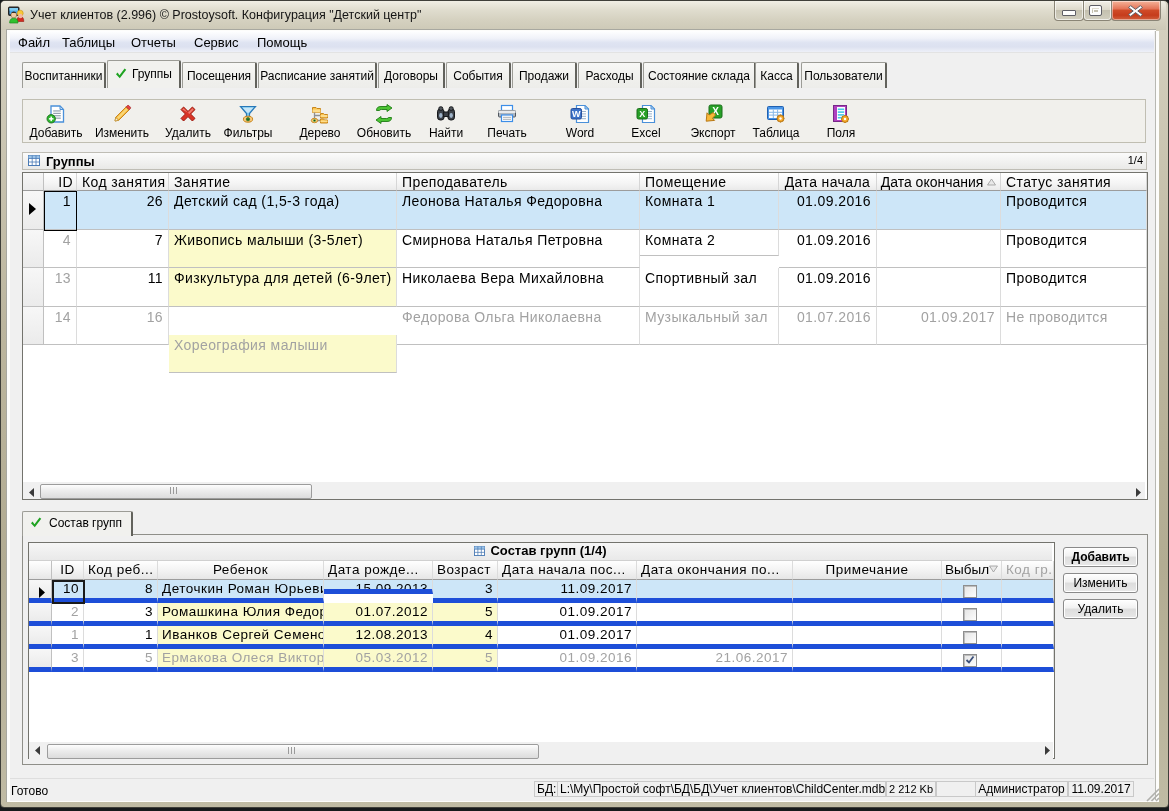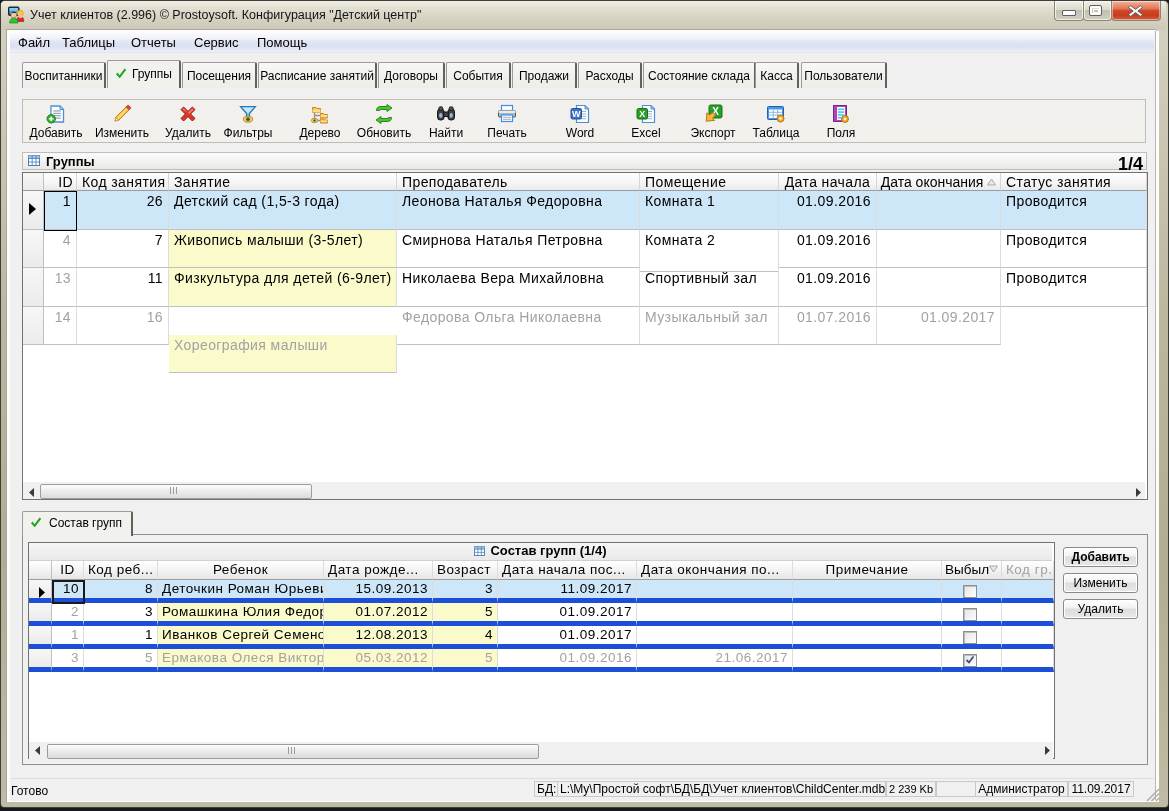--- a/index.html
+++ b/index.html
@@ -229,21 +229,21 @@
       </g>
     </svg>Поля</div>
 
 <div id="groupbar" class="a"></div>
 <svg class="a" style="left:28px;top:155px;" width="12" height="11" viewBox="0 0 12 11">
  <rect x=".5" y=".5" width="11" height="10" fill="#fff" stroke="#4a7ab5"></rect>
  <rect x=".5" y=".5" width="11" height="3" fill="#9cc3e8"></rect>
  <path d="M.5 3.5 h11 M.5 7 h11 M4.2 .5 v10 M8 .5 v10" stroke="#4a7ab5" stroke-width=".8"></path>
 </svg>
 <span class="a" style="left:46px;top:154px;font-size:13px;font-weight:bold;">Группы</span>
-<span class="a" style="left:1105px;top:154px;width:38px;text-align:right;font-size:18px;font-weight:bold;">1/4</span>
+<span class="a" style="left:1105px;top:154px;width:38px;text-align:right;font-size:11px;">1/4</span>
 <div id="gridpanel" class="a"></div>
 <div id="mghead">
     <div class="grow ghead" style="left:23px;top:173px;height:18px;">
       <div class="gc mark " style="width:21px;height:18px;"></div>
       <div class="gc hnum num" style="width:33px;height:18px;">ID</div>
       <div class="gc " style="width:92px;height:18px;">Код занятия</div>
       <div class="gc " style="width:228px;height:18px;">Занятие</div>
       <div class="gc " style="width:243px;height:18px;">Преподаватель</div>
       <div class="gc " style="width:139px;height:18px;">Помещение</div>
       <div class="gc ctr" style="width:98px;height:18px;">Дата начала</div>
@@ -264,21 +264,21 @@
       <div class="gc sel num" style="width:98px;height:39px;">01.09.2016</div>
       <div class="gc sel num" style="width:124px;height:39px;"></div>
       <div class="gc sel" style="width:146px;height:39px;">Проводится</div>
     </div>
 <div class="grow rr" style="left:23px;top:230px;height:38px;">
       <div class="gc mark" style="width:21px;height:38px;"></div>
       <div class="gc  num" style="width:33px;height:38px;"><span class="gray">4</span></div>
       <div class="gc  num" style="width:92px;height:38px;">7</div>
       <div class="gc yel" style="width:228px;height:38px;">Живопись малыши (3-5лет)</div>
       <div class="gc " style="width:243px;height:38px;">Смирнова Наталья Петровна</div>
-      <div class="gc " style="width:139px;height:42px;">Комната 2</div>
+      <div class="gc " style="width:139px;height:26px;">Комната 2</div>
       <div class="gc  num" style="width:98px;height:38px;">01.09.2016</div>
       <div class="gc  num" style="width:124px;height:38px;"></div>
       <div class="gc " style="width:146px;height:38px;">Проводится</div>
     </div>
 <div class="grow rr" style="left:23px;top:268px;height:39px;">
       <div class="gc mark" style="width:21px;height:39px;"></div>
       <div class="gc  num" style="width:33px;height:39px;"><span class="gray">13</span></div>
       <div class="gc  num" style="width:92px;height:39px;">11</div>
       <div class="gc yel" style="width:228px;height:39px;">Физкультура для детей (6-9лет)</div>
       <div class="gc " style="width:243px;height:39px;">Николаева Вера Михайловна</div>
@@ -289,20 +289,21 @@
     </div>
 <div class="grow rr" style="left:23px;top:307px;height:38px;">
       <div class="gc mark" style="width:21px;height:38px;"></div>
       <div class="gc  num gray" style="width:33px;height:38px;"><span class="gray">14</span></div>
       <div class="gc  num gray" style="width:92px;height:38px;">16</div>
       <div class="gc yel gray" style="width:228px;height:38px;margin-top:28px;">Хореография малыши</div>
       <div class="gc  gray" style="width:243px;height:38px;">Федорова Ольга Николаевна</div>
       <div class="gc  gray" style="width:139px;height:38px;">Музыкальный зал</div>
       <div class="gc  num gray" style="width:98px;height:38px;">01.07.2016</div>
       <div class="gc  num gray" style="width:124px;height:38px;">01.09.2017</div>
+      <div class="gc  gray" style="width:146px;height:38px;">Не проводится</div>
     </div>
 </div>
 <div class="a" style="left:44px;top:191px;width:33px;height:40px;border:1px solid #000;box-sizing:border-box;z-index:5;"></div>
 <svg class="a" style="left:28px;top:203px;z-index:6;" width="9" height="12" viewBox="0 0 9 12">
     <path d="M1 0 L8 6 L1 12 Z" fill="#000"></path>
   </svg>
 
 <div class="a" style="left:23px;top:482px;width:1122px;height:17px;background:#f0f0f0;"></div>
 <svg class="a" style="left:28px;top:488px;" width="8" height="9" viewBox="0 0 8 9">
     <path d="M6 0 L1 4.5 L6 9 Z" fill="#3a3a3a"></path>
@@ -340,21 +341,21 @@
         </svg></div>
       <div class="bc " style="width:52px;height:19px;"><span class="gray">Код гр.</span></div>
     </div>
 </div>
 <div id="bgrows">
     <div class="grow brr" style="left:29px;top:580px;height:23px;">
       <div class="bc mark" style="width:23px;height:23px;"></div>
       <div class="bc sel num" style="width:32px;height:23px;">10</div>
       <div class="bc sel num" style="width:74px;height:23px;">8</div>
       <div class="bc sel" style="width:166px;height:23px;">Деточкин Роман Юрьевич</div>
-      <div class="bc sel num" style="width:109px;height:23px;">15.09.2013</div>
+      <div class="bc sel num" style="width:109px;height:14px;">15.09.2013</div>
       <div class="bc sel num" style="width:65px;height:23px;">3</div>
       <div class="bc sel num" style="width:139px;height:23px;">11.09.2017</div>
       <div class="bc sel num" style="width:156px;height:23px;"></div>
       <div class="bc sel" style="width:149px;height:23px;"></div>
       <div class="bc sel" style="width:60px;height:23px;"></div>
       <div class="bc sel" style="width:52px;height:23px;"></div>
     </div>
 <div class="grow brr" style="left:29px;top:603px;height:23px;">
       <div class="bc mark" style="width:23px;height:23px;"></div>
       <div class="bc  num" style="width:32px;height:23px;"><span class="gray">2</span></div>
@@ -418,19 +419,19 @@
 <div class="grip" style="left:288px;top:746.5px;"></div>
 
 <div class="btn2" style="top:547px;font-weight:bold;">Добавить</div>
 <div class="btn2" style="top:573px;">Изменить</div>
 <div class="btn2" style="top:599px;">Удалить</div>
 
 <div id="statusbar" class="a"></div>
 <span class="a" style="left:11px;top:784px;font-size:12px;">Готово</span>
 <div class="scell" style="left:534px;top:781px;width:24px;">БД:</div>
 <div class="scell" style="left:557px;top:781px;width:329px;">L:\My\Простой софт\БД\БД\Учет клиентов\ChildCenter.mdb</div>
-<div class="scell" style="left:886px;top:781px;width:50px;text-align:center;font-size:11px;">2 239 Kb</div>
+<div class="scell" style="left:886px;top:781px;width:50px;text-align:center;font-size:11px;">2 212 Kb</div>
 <div class="scell" style="left:936px;top:781px;width:39px;text-align:center;padding-left:41px;">admin</div>
 <div class="scell" style="left:975px;top:781px;width:93px;text-align:center;">Администратор</div>
 <div class="scell" style="left:1068px;top:781px;width:66px;text-align:center;">11.09.2017</div>
 <svg class="a" style="left:1146px;top:788px;" width="14" height="14" viewBox="0 0 14 14">
  <path d="M13 1 L1 13 M13 5.5 L5.5 13 M13 10 L10 13" stroke="#b0b0ac" stroke-width="1.6"></path>
 </svg>
 
 </body></html>

